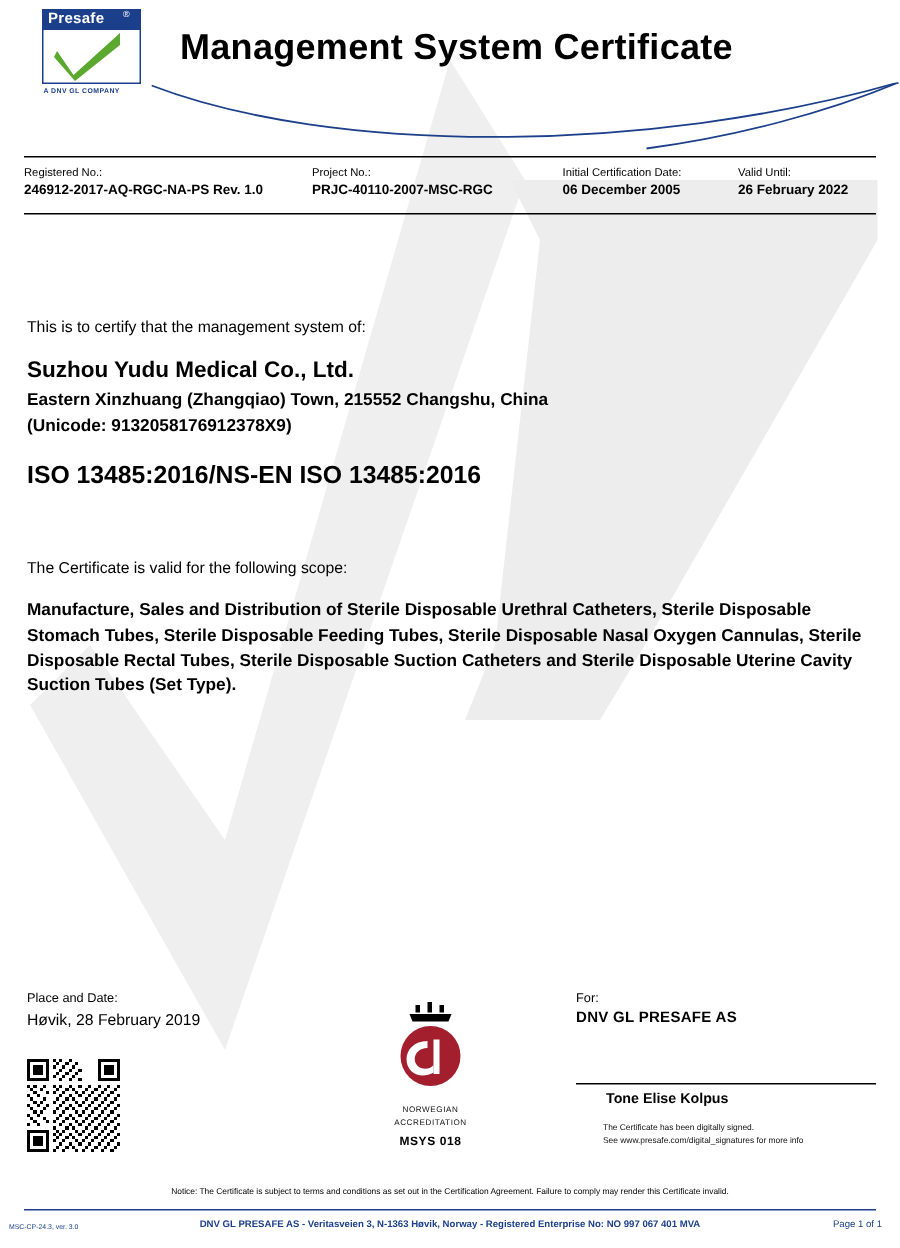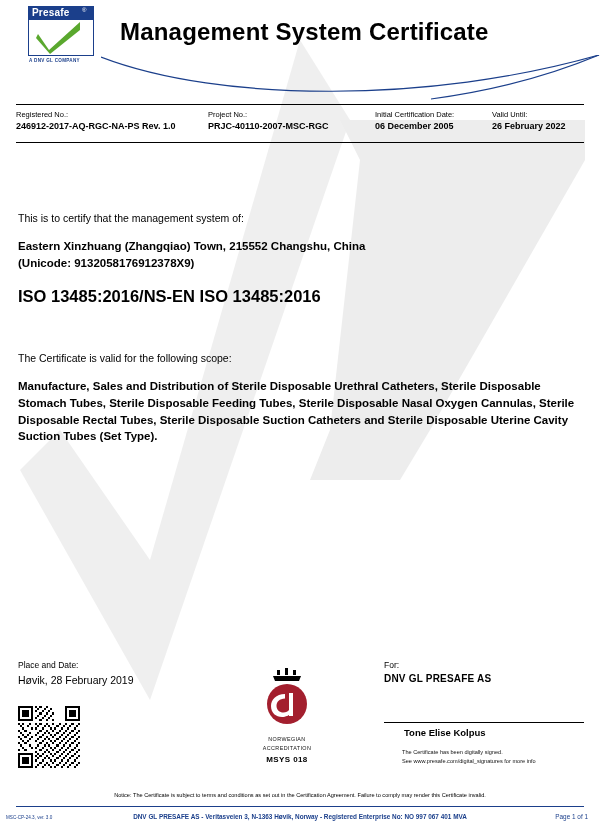--- a/index.html
+++ b/index.html
@@ -378,20 +378,21 @@
     <div class="meta-col" style="left:492px;">
       <div class="meta-label">Valid Until:</div>
       <div class="meta-value">26 February 2022</div>
     </div>
   </div>
 
   <div class="rule rule-bottom"></div>
 
   <div class="body-area">
     <div class="lead">This is to certify that the management system of:</div>
+    <div class="org-name">Suzhou Yudu Medical Co., Ltd.</div>
     <div class="org-addr">Eastern Xinzhuang (Zhangqiao) Town, 215552 Changshu, China</div>
     <div class="org-addr"> (Unicode: 9132058176912378X9)</div>
 
     <div class="standard">ISO 13485:2016/NS-EN  ISO 13485:2016</div>
 
     <div class="scope-lead">The Certificate is valid for the following scope:</div>
     <div class="scope-text">Manufacture, Sales and Distribution of Sterile Disposable Urethral Catheters, Sterile Disposable Stomach Tubes, Sterile Disposable Feeding Tubes, Sterile Disposable Nasal Oxygen Cannulas, Sterile Disposable Rectal Tubes, Sterile Disposable Suction Catheters and Sterile Disposable Uterine Cavity Suction Tubes (Set Type).</div>
   </div>
 
   <div class="sig">

